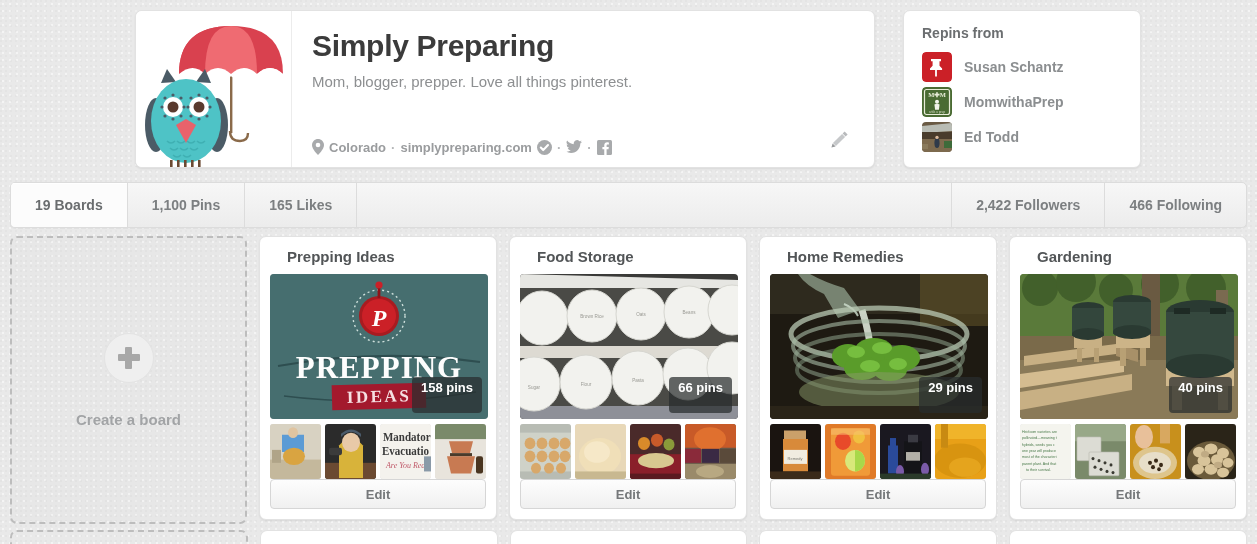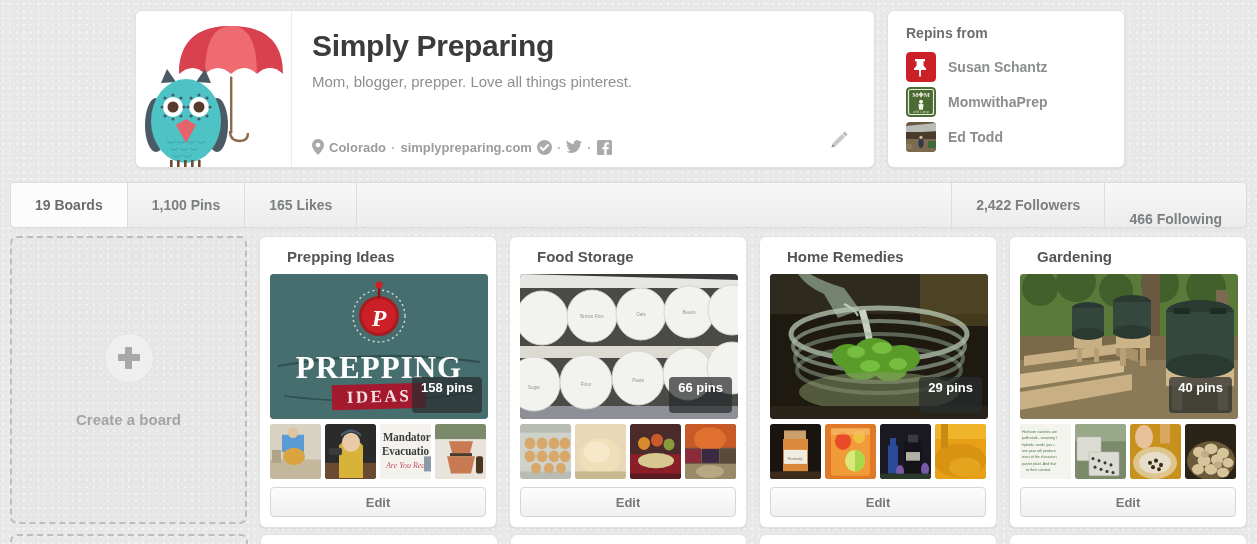--- a/index.html
+++ b/index.html
@@ -16,21 +16,21 @@
     font-family: "Liberation Sans", sans-serif;
     color: #55585a;
     -webkit-font-smoothing: antialiased;
   }
 
   
   .top-row {
     display: flex;
     align-items: flex-start;
     padding: 10px 0 0 0;
-    gap: 0;
+    gap: 16px;
   }
 
   
   .profile-card {
     width: 740px;
     margin-left: 135px;
     height: 158px;
     background: #fff;
     border: 1px solid #e2e2e2;
     border-radius: 7px;
@@ -163,21 +163,21 @@
     cursor: pointer;
     min-width: 100px;
   }
   .stat-tab.active {
     background: #fcfcfc;
     color: #6a6d6f;
     box-shadow: inset 0 1px 0 #fff;
   }
   .stat-spacer { flex: 1; border-right: 1px solid #dcdcdc; }
   .stat-tab.right-tab { border-right: 1px solid #dcdcdc; }
-  .stat-tab.right-tab:last-child { border-right: none; align-items: flex-end; }
+  .stat-tab.right-tab:last-child { border-right: none; }
 
   
   .boards-grid {
     display: flex;
     padding: 8px 10px 0 10px;
     gap: 12px;
     align-items: flex-start;
   }
 
   
@@ -275,21 +275,20 @@
     width: 51px;
     height: 55px;
     border-radius: 3px;
     overflow: hidden;
     cursor: pointer;
     background: #ddd;
   }
   .thumb svg { display: block; width: 100%; height: 100%; }
 
   .edit-btn {
-    margin-top: 8px;
     height: 30px;
     border: 1px solid #d6d6d6;
     border-radius: 4px;
     background: linear-gradient(to bottom, #fdfdfd 0%, #f0f0f0 100%);
     font-size: 13px;
     font-weight: bold;
     color: #75787a;
     display: flex;
     align-items: center;
     justify-content: center;

